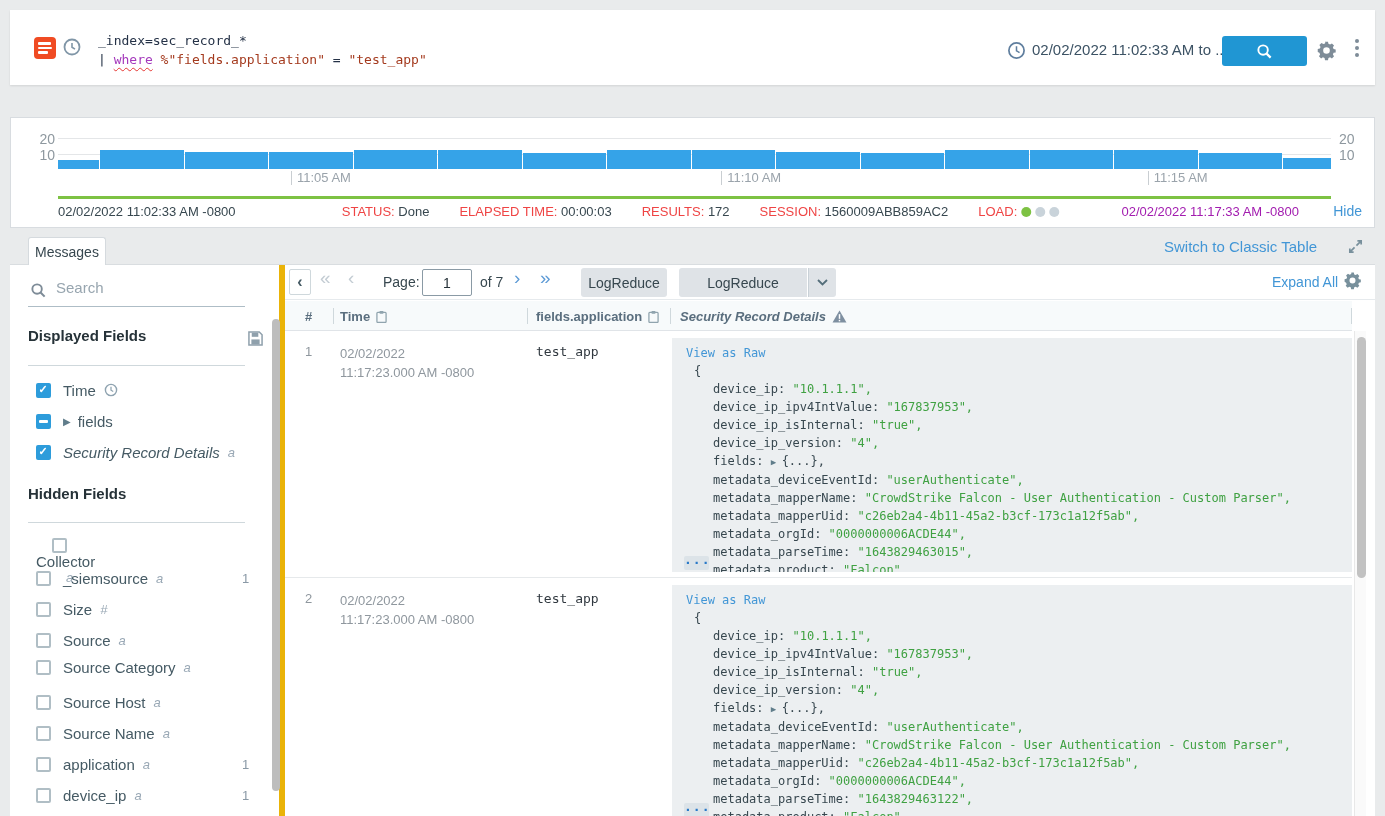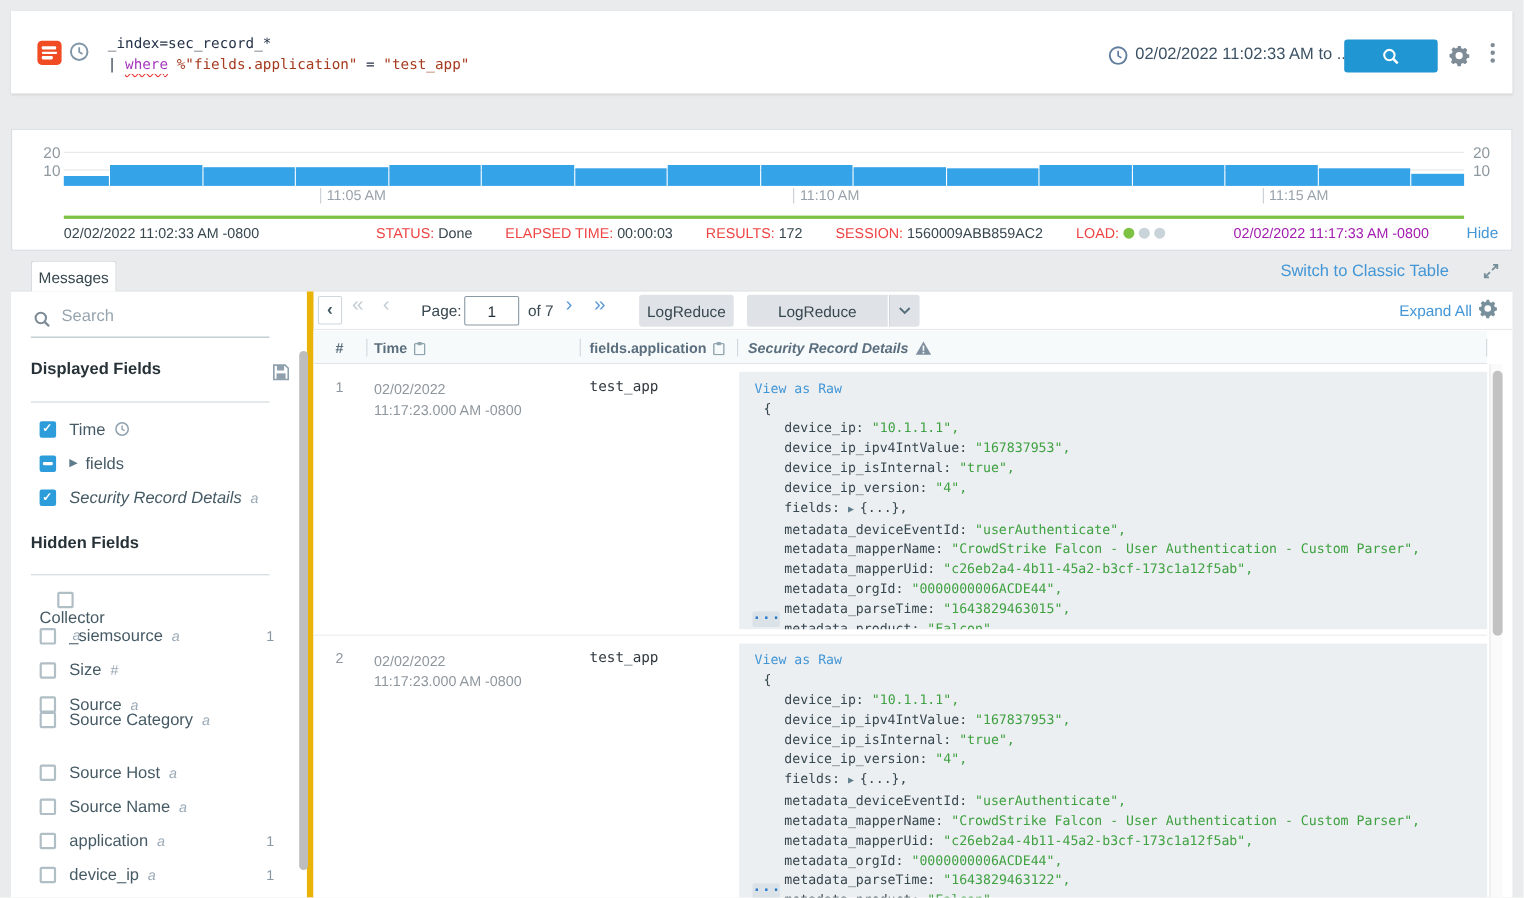--- a/index.html
+++ b/index.html
@@ -278,21 +278,21 @@
         <div class="fld" style="top: 335px;">
     <span class="cb unchecked"></span>
     <span class="lab">Size</span>
   <span class="typ">#</span>
         </div>
         <div class="fld" style="top: 366px;">
     <span class="cb unchecked"></span>
     <span class="lab">Source</span>
   <span class="typ">a</span>
         </div>
-        <div class="fld" style="top: 380px;">
+        <div class="fld" style="top: 393px;">
     <span class="cb unchecked"></span>
     <span class="lab">Source Category</span>
   <span class="typ">a</span>
         </div>
         <div class="fld" style="top: 428px;">
     <span class="cb unchecked"></span>
     <span class="lab">Source Host</span>
   <span class="typ">a</span>
         </div>
         <div class="fld" style="top: 459px;">

